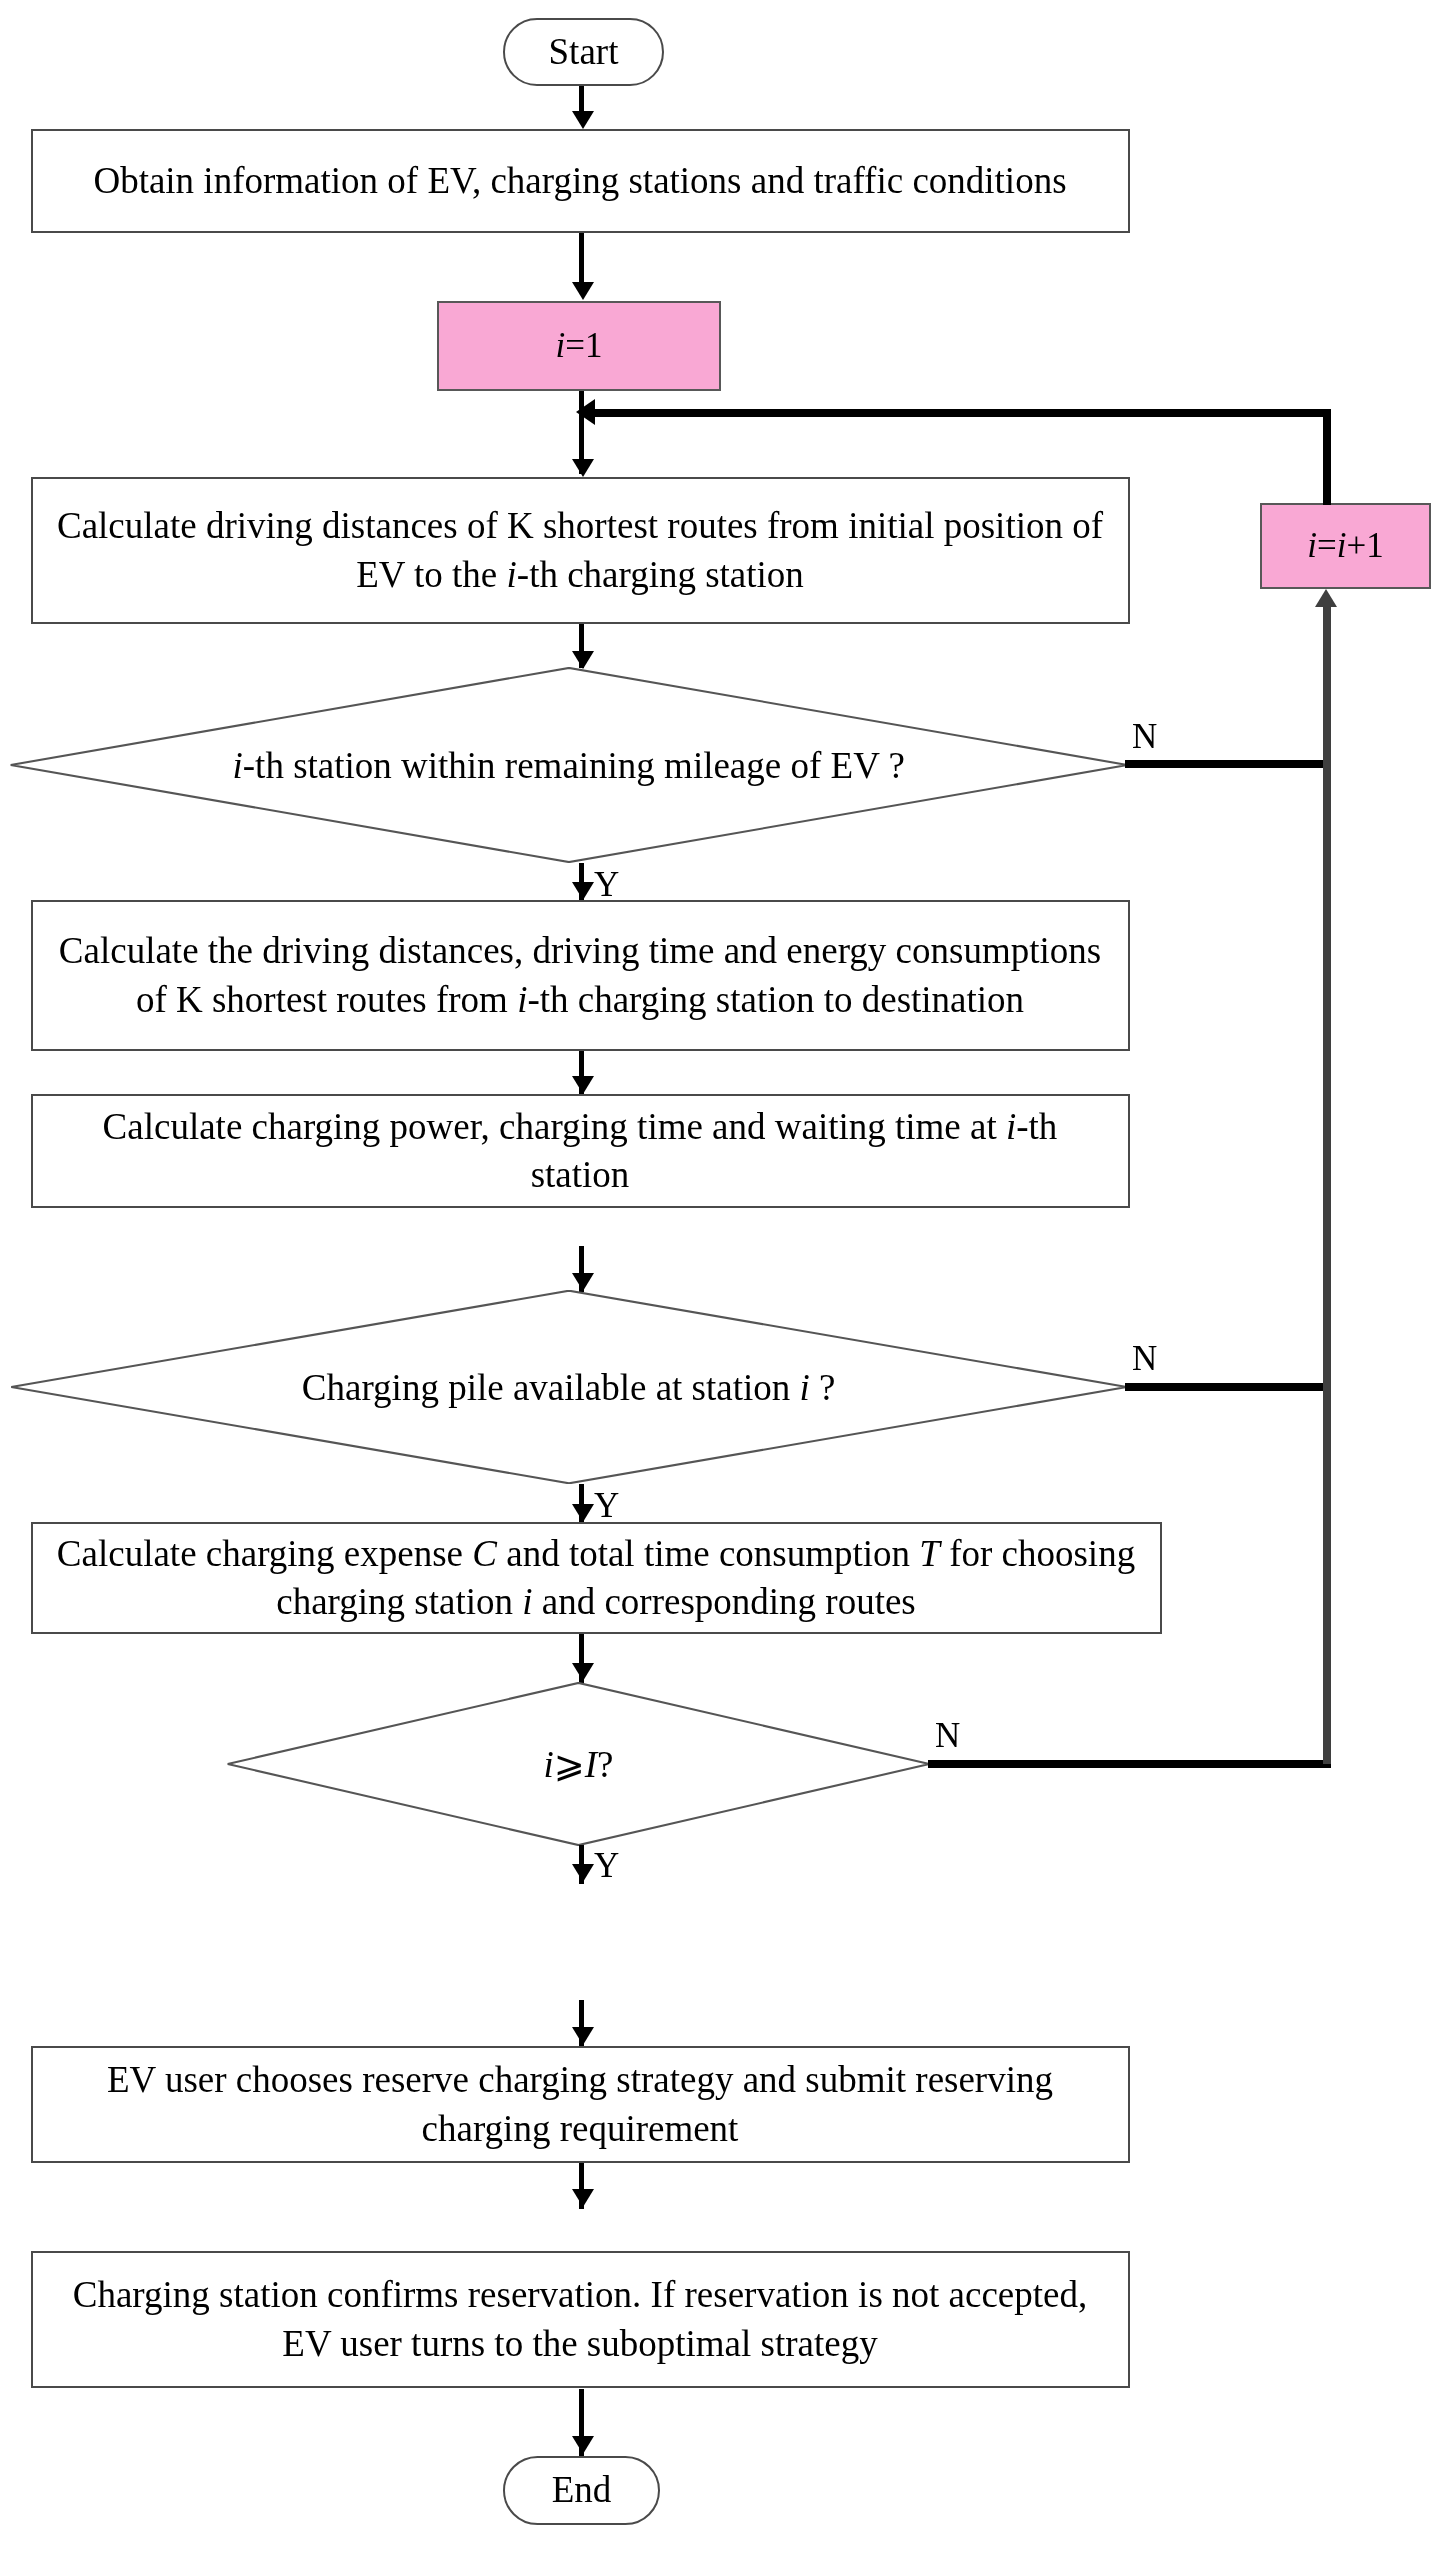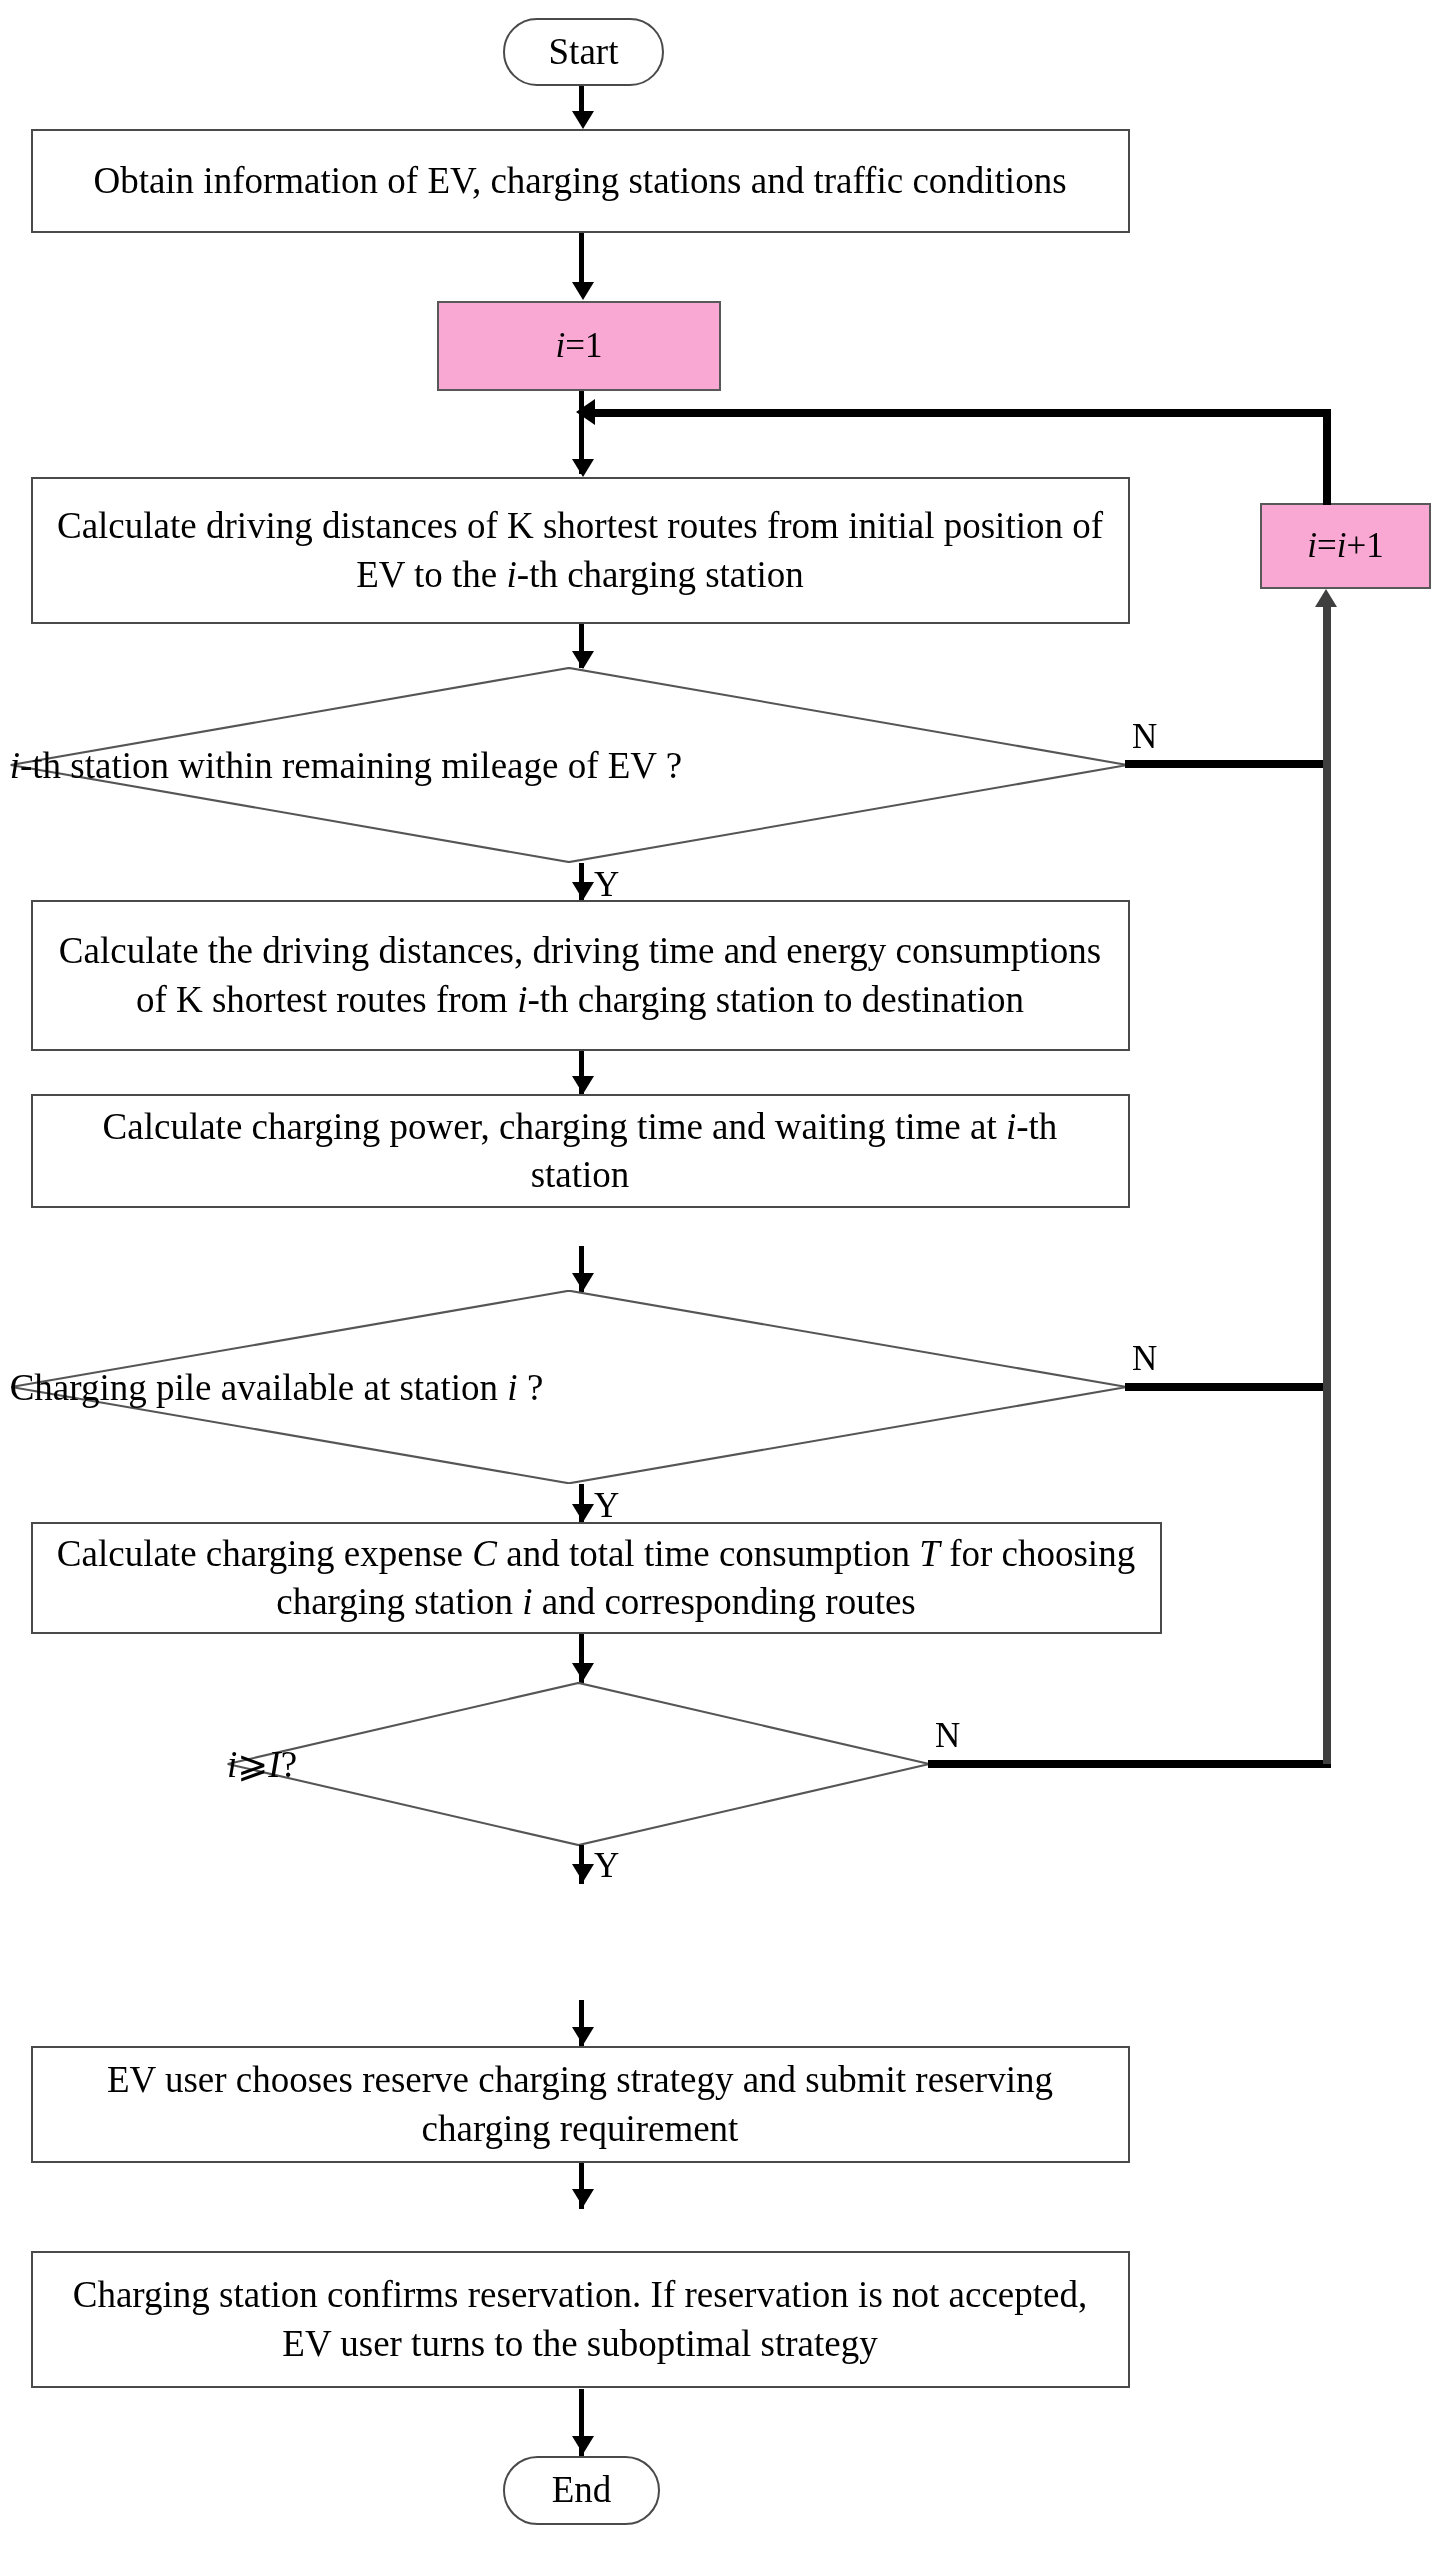--- a/index.html
+++ b/index.html
@@ -48,20 +48,21 @@
     position:absolute;
     pointer-events:none;
   }
   .decision-wrap svg{display:block;}
   .decision-label{
     position:absolute;
     left:0;top:0;
     width:100%;height:100%;
     display:flex;
     align-items:center;
+    justify-content:center;
     font-size:37px;
     text-align:center;
     color:#000;
   }
   
   .vline{
     position:absolute;
     background:#000000;
   }
   .hline{

